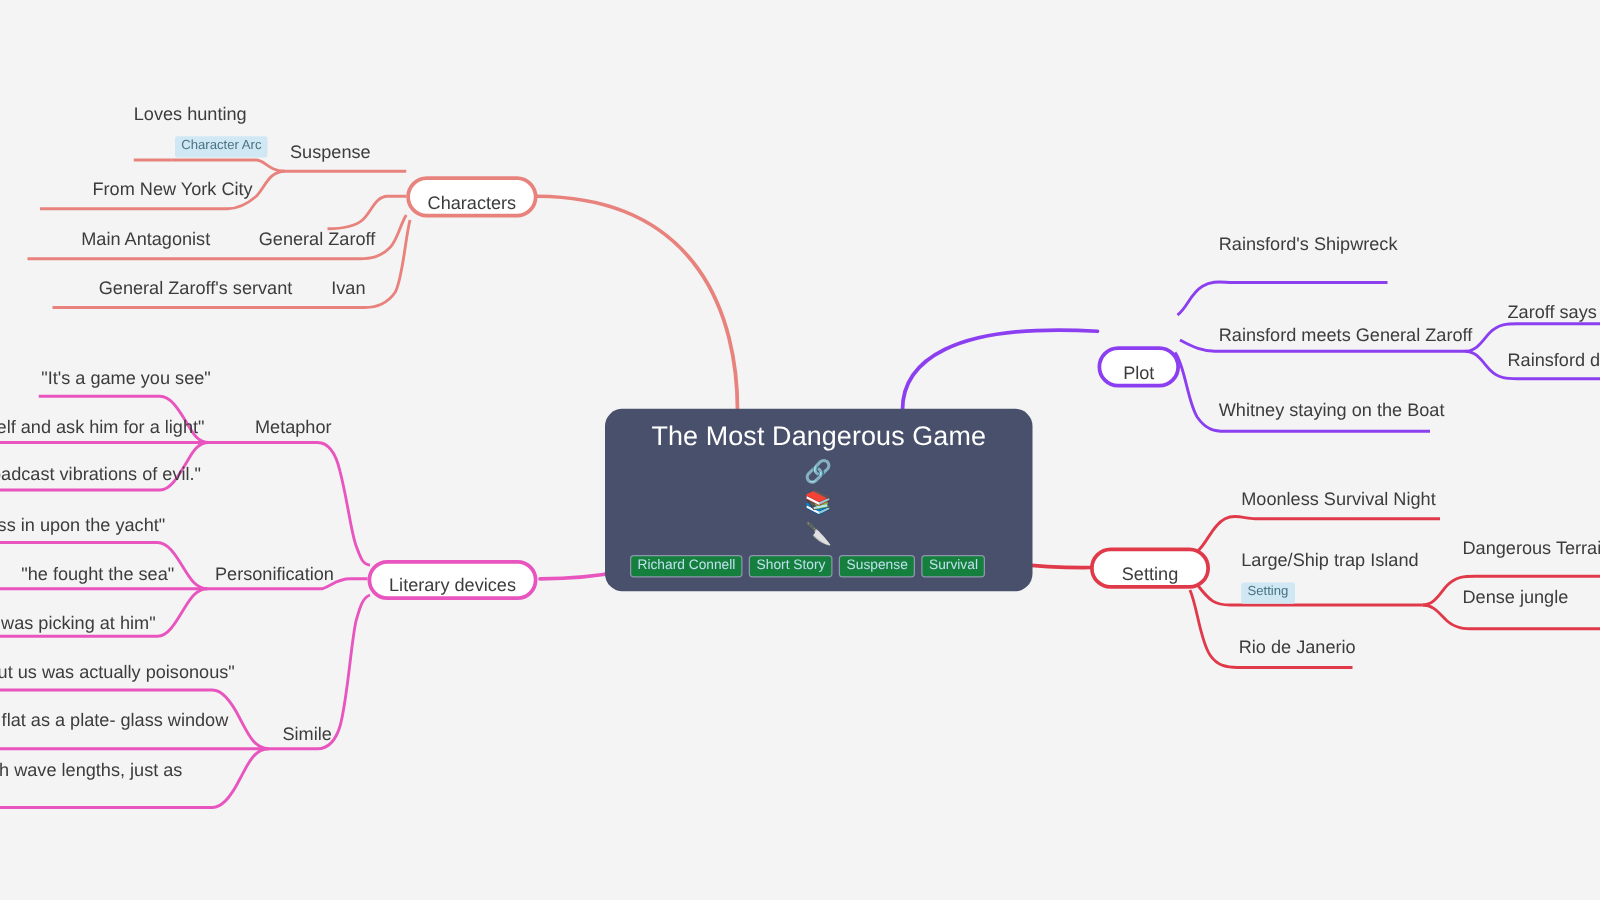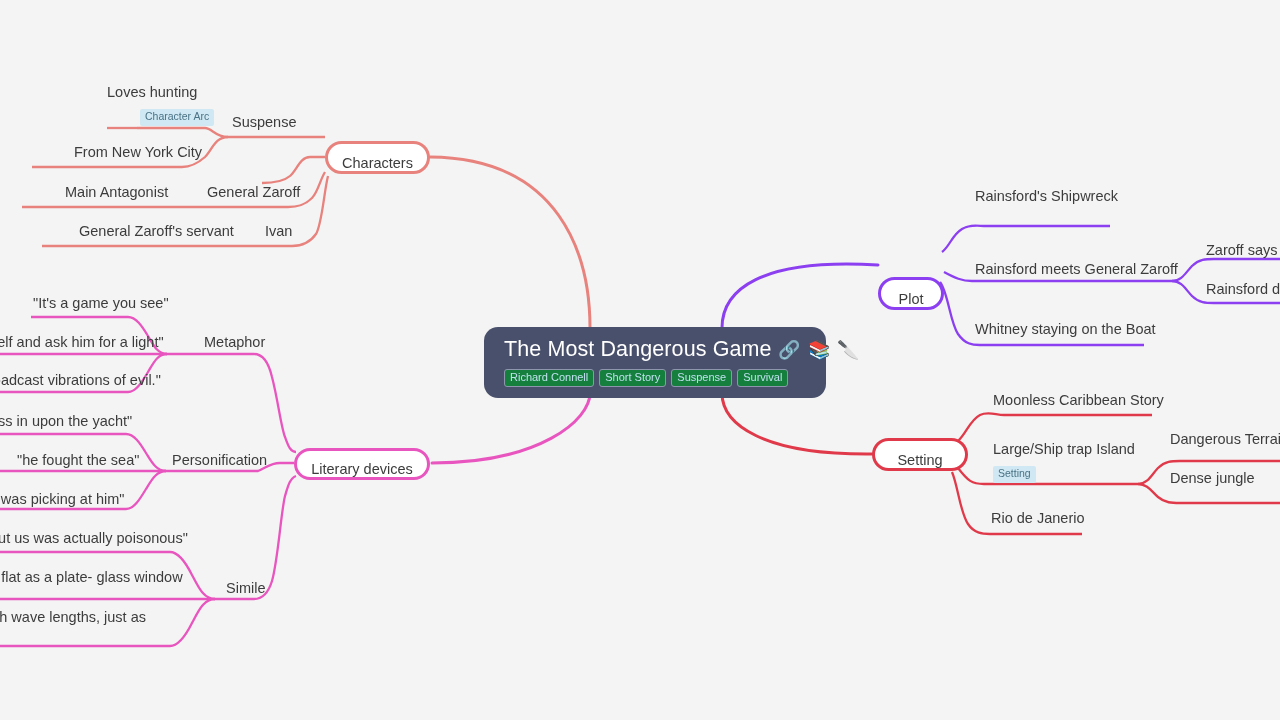--- a/index.html
+++ b/index.html
@@ -39,20 +39,21 @@
     background: #49506b;
     border-radius: 14px;
     padding: 12px 20px 11px 20px;
     z-index: 5;
   }
   .root-title-row {
     display: flex;
     align-items: center;
     gap: 7px;
     white-space: nowrap;
+    flex-direction: column;
   }
   .root-title {
     color: #ffffff;
     font-size: 21.5px;
     letter-spacing: 0.1px;
     line-height: 1;
   }
   .root-icon { font-size: 18px; line-height: 1; display:inline-block; }
   .root-tags {
     display: flex;
@@ -242,21 +243,21 @@
   <div class="leaf" style="left:-8px; top:609px;">ith wave lengths, just as</div>
 
   <div class="leaf" style="left:975px; top:188px;">Rainsford's Shipwreck</div>
 
   <div class="leaf" style="left:975px; top:261px;">Rainsford meets General Zaroff</div>
   <div class="leaf" style="left:1206px; top:242px;">Zaroff says t</div>
   <div class="leaf" style="left:1206px; top:281px;">Rainsford do</div>
 
   <div class="leaf" style="left:975px; top:321px;">Whitney staying on the Boat</div>
 
-  <div class="leaf" style="left:993px; top:392px;">Moonless Caribbean Story</div>
+  <div class="leaf" style="left:993px; top:392px;">Moonless Survival Night</div>
 
   <div class="leaf" style="left:993px; top:441px;">Large/Ship trap Island</div>
   <div class="badge-wrap" style="left:993px; top:463px;">
     <span class="badge">Setting</span>
   </div>
 
   <div class="leaf" style="left:1170px; top:431px;">Dangerous Terrain</div>
   <div class="leaf" style="left:1170px; top:470px;">Dense jungle</div>
 
   <div class="leaf" style="left:991px; top:510px;">Rio de Janerio</div>

